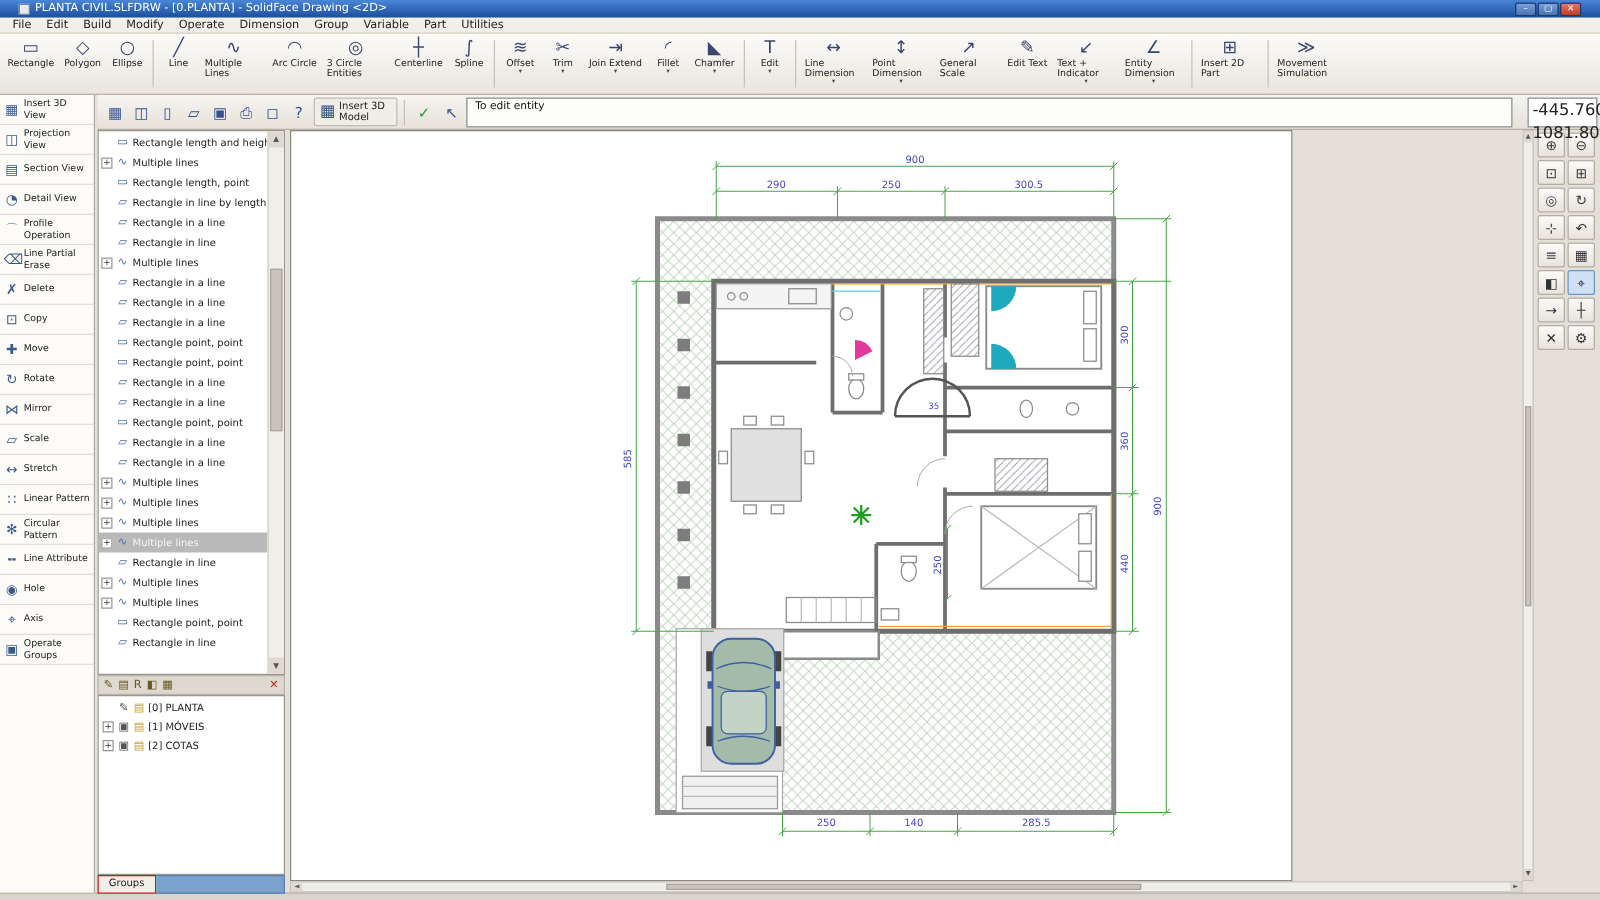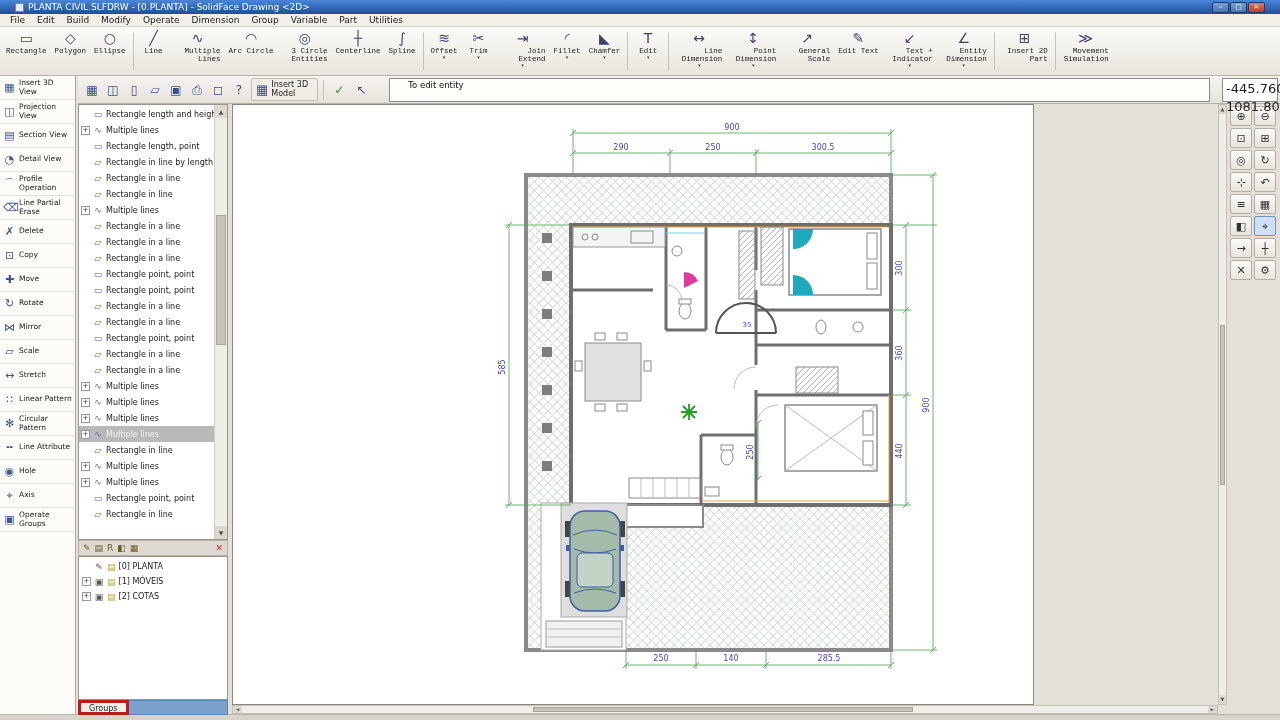--- a/index.html
+++ b/index.html
@@ -12,33 +12,33 @@
   .titlebar .title{flex:1;white-space:nowrap;overflow:hidden;}
   .winbtn{width:17px;height:11px;margin-left:1px;border:1px solid #1a3a70;border-radius:2px;font-size:7px;line-height:9px;text-align:center;background:linear-gradient(#7aa2d8,#4a74b0);color:#fff;}
   .winbtn.close{background:linear-gradient(#e07a6a,#c03a28);}
 
   .menubar{left:0;top:14px;width:1280px;height:13px;background:#f2efe8;border-bottom:1px solid #d6d2c8;display:flex;align-items:center;padding-left:4px;z-index:29;}
   .menu-item{padding:0 6px;font-size:9px;}
 
   .toolbar1{left:0;top:27px;width:1280px;height:49px;background:linear-gradient(#fcfbf9,#e9e5dd);border-bottom:1px solid #b6b2a8;display:flex;align-items:stretch;padding:1px 2px;z-index:28;}
   .tb1-item{display:flex;flex-direction:column;align-items:center;min-width:34px;max-width:54px;padding:1px 3px;border:1px solid transparent;border-radius:2px;}
   .tb1-icon{font-size:14px;line-height:17px;height:17px;color:#3a4570;}
-  .tb1-label{font-size:7.5px;line-height:1.08;text-align:right;color:#222;font-family:Liberation Mono, monospace;}
+  .tb1-label{font-size:7.5px;line-height:1.08;text-align:left;color:#222;}
   .tb1-arrow{font-size:5px;color:#444;line-height:5px;}
   .tb1-item.sep{min-width:1px;max-width:1px;padding:0;margin:4px 3px;background:#c6c2b8;border:none;}
 
   .toolbar2{left:78px;top:76px;width:1202px;height:28px;background:linear-gradient(#f6f4f0,#e6e2da);border-bottom:1px solid #b6b2a8;display:flex;align-items:center;gap:2px;padding:0 4px;z-index:27;}
   .tb2-icons{display:flex;gap:1px;}
   .tb2-btn{width:20px;height:20px;border:1px solid transparent;border-radius:2px;display:flex;align-items:center;justify-content:center;font-size:12px;color:#35508c;}
   .tb2-btn.check{color:#1f9e1f;font-weight:bold;}
   .tb2-model{display:flex;align-items:center;gap:3px;padding:1px 4px;border:1px solid #c0bcb2;border-radius:2px;background:#f0ede6;height:23px;}
   .tb2-model .tb2-glyph{font-size:13px;color:#35508c;}
   .tb2-model-label{font-size:8px;width:42px;line-height:1.05;}
   .tb2-sep{width:1px;height:20px;background:#c6c2b8;margin:0 3px;}
-  .msg-box{flex:1;height:24px;border:1px solid #8a8a8a;background:#fdfdfa;padding:1px 18px;margin-left:16px;margin-right:66px;}
+  .msg-box{flex:1;height:24px;border:1px solid #8a8a8a;background:#fdfdfa;padding:1px 6px;margin-left:0;margin-right:66px;}
   .msg-title{font-size:8.5px;color:#111;}
   .msg-sub{font-size:7.5px;color:#555;}
   .coords-box{left:1222px;top:78px;width:56px;height:24px;background:#fff;border:1px solid #8a8a8a;font-size:13px;text-align:right;padding:1px 3px;line-height:1.35;z-index:31;}
 
   .left-sidebar{left:0;top:76px;width:76px;height:638px;background:#fcfbf8;border-right:1px solid #b0aca4;display:flex;flex-direction:column;z-index:26;}
   .ls-item{display:flex;align-items:center;gap:3px;padding:2px 2px 2px 3px;border-bottom:1px solid #e2dfd8;min-height:24px;}
   .ls-glyph{width:13px;font-size:11px;color:#3a5a8c;text-align:center;flex:none;}
   .ls-label{font-size:7.5px;line-height:1.1;color:#222;}
 
   .tree-panel{left:78px;top:104px;width:150px;height:436px;background:#fff;border:1px solid #9a968e;}
@@ -56,21 +56,21 @@
   .groups-toolbar{left:78px;top:540px;width:150px;height:16px;background:#ddd9d1;display:flex;align-items:center;gap:4px;padding:0 4px;border:1px solid #b6b2aa;}
   .gt-icon{font-size:9px;color:#6a5a20;}
   .gt-close{margin-left:auto;color:#c03028;font-size:9px;font-weight:bold;}
 
   .groups-tree{left:78px;top:556px;width:150px;height:144px;background:#fff;border:1px solid #9a968e;padding-top:2px;}
   .group-row{display:flex;align-items:center;gap:3px;height:15px;padding-left:3px;font-size:8px;white-space:nowrap;}
   .group-icon{font-size:9px;color:#555;width:10px;text-align:center;}
   .folder-glyph{color:#c8a23c;font-size:9px;}
 
   .tabs-row{left:78px;top:700px;width:150px;height:15px;display:flex;z-index:5;}
-  .tab{background:#f2efe8;border:3px solid #b91c1c;font-size:8px;padding:1px 8px;}
+  .tab{background:#f2efe8;border:1px solid #b91c1c;font-size:8px;padding:1px 8px;}
   .tab-fill{flex:1;background:#7aa2cc;border:1px solid #5a82ac;border-left:none;}
 
   .canvas{left:232px;top:104px;width:802px;height:601px;background:#fff;border:1px solid #8a8680;}
   .canvas svg{position:absolute;left:0;top:0;}
 
   .hscroll{left:232px;top:705px;width:986px;height:9px;background:#f0eee8;border:1px solid #c4c0b8;}
   .hthumb{position:absolute;left:300px;top:1px;height:5px;width:380px;background:#c8c4bc;border:1px solid #a8a49c;}
   .harrow{position:absolute;top:0;width:9px;height:7px;background:#ddd9d1;font-size:5px;line-height:7px;text-align:center;color:#555;}
   .vscroll{left:1218px;top:104px;width:9px;height:601px;background:#f0eee8;border:1px solid #c4c0b8;}
   .vthumb{position:absolute;top:220px;left:1px;width:5px;height:160px;background:#c8c4bc;border:1px solid #a8a49c;}

